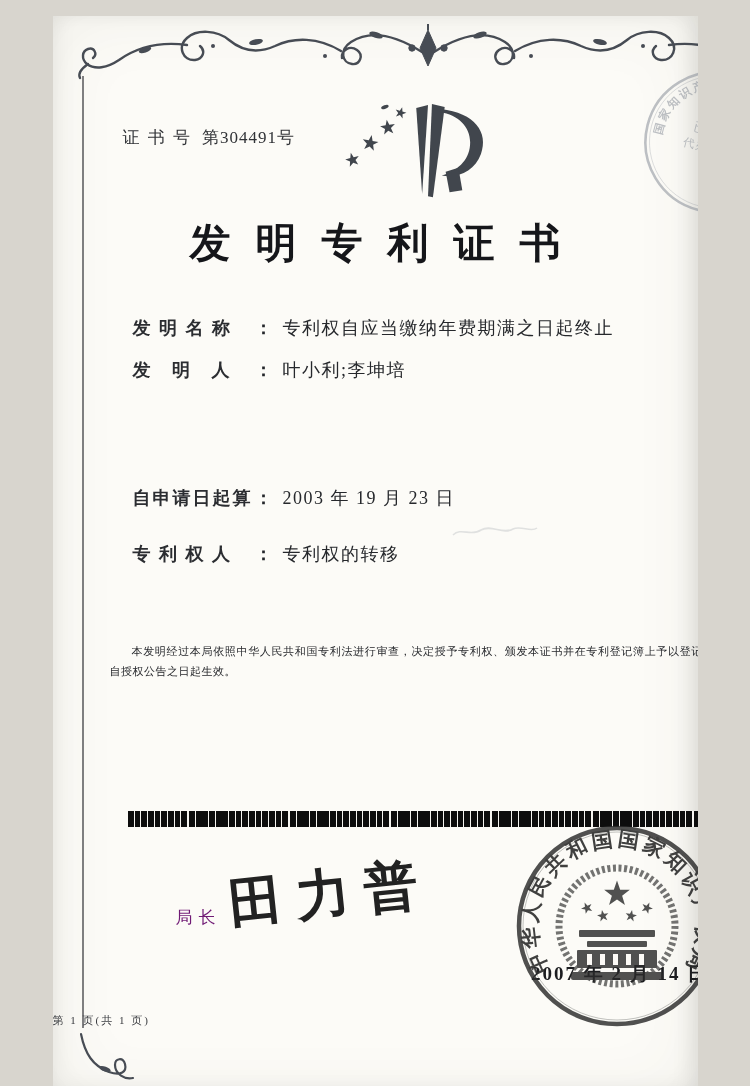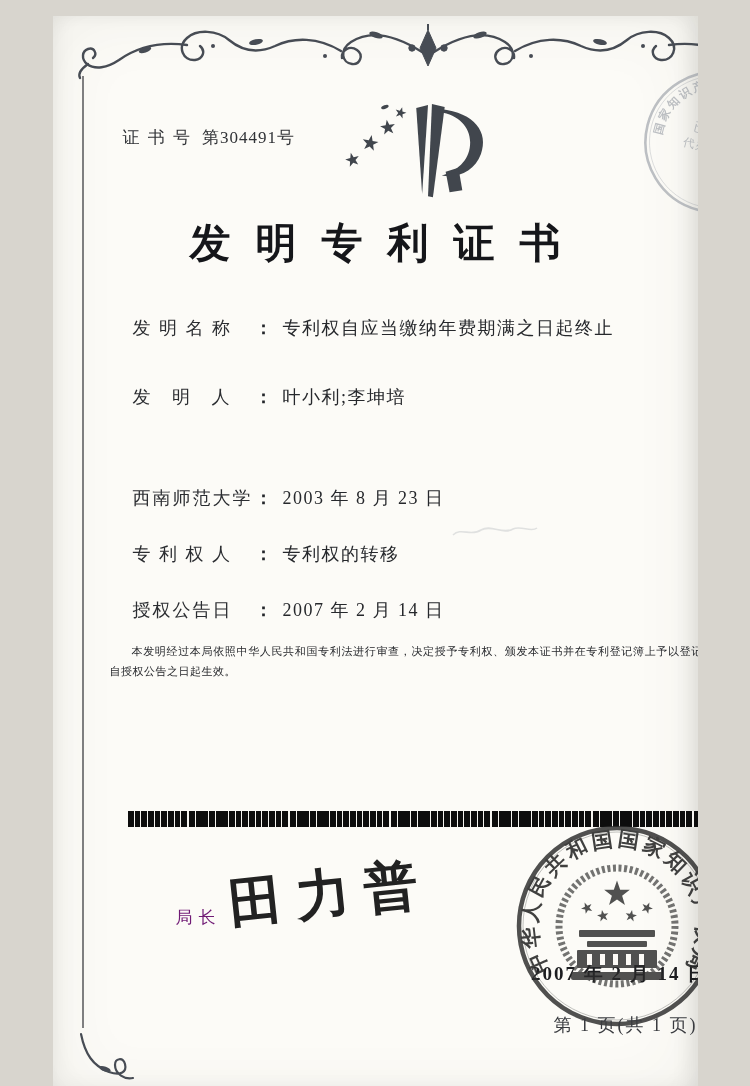--- a/index.html
+++ b/index.html
@@ -21,43 +21,43 @@
   .side-line.left{left:29px}.side-line.right{left:717px}
   
   .cert-no{position:absolute;left:45px;top:90px;font-size:17px;letter-spacing:2px;white-space:pre;color:#303236}
   .cert-no .num{margin-left:10px;letter-spacing:1px}
   .title{
     position:absolute;left:0;top:200px;width:100%;text-align:center;
     font-size:41px;font-weight:700;letter-spacing:25px;padding-left:25px;box-sizing:border-box;color:#15161a;
   }
   
   .frow{position:absolute;left:80px;font-size:18px;white-space:nowrap}
-  .flabel{display:inline-block;min-width:122px;font-weight:400;white-space:pre;letter-spacing:2px;color:#2b2d31}
+  .flabel{display:inline-block;min-width:122px;font-weight:700;white-space:pre;letter-spacing:2px;color:#2b2d31}
   .fcolon{font-weight:600;margin-right:10px}
   .fvalue{letter-spacing:1.5px;color:#26282c}
-  .r1{top:300px}.r2{top:369px}.r3{top:413px}.r4{top:470px}.r5{top:526px}.r6{top:582px}
+  .r1{top:300px}.r2{top:342px}.r3{top:413px}.r4{top:470px}.r5{top:526px}.r6{top:582px}
   
   .body-text{position:absolute;left:57px;top:626px;width:640px;font-size:11px;line-height:19.8px;
     letter-spacing:.5px;text-align:justify;color:#27292d}
   .body-text p{margin:0;text-indent:2em}
   
   .barcode{position:absolute;left:75px;top:795px;width:625px;height:16px;
     background:repeating-linear-gradient(90deg,var(--barcode) 0 6px,#f6f5f1 6px 7px,var(--barcode) 7px 12px,#f6f5f1 12px 12.6px,var(--barcode) 12.6px 19px,#f6f5f1 19px 20.2px);}
   
   .commissioner{position:absolute;left:123px;top:890px;font-size:17px;letter-spacing:6px;color:#701a75}
   .signature{position:absolute;left:175px;top:842px;font-size:54px;font-weight:600;letter-spacing:14px;
     transform:rotate(-6deg);color:#222;font-family:"DejaVu Serif","Liberation Serif",serif}
   
   .seal-wrap{position:absolute;left:460px;top:806px;width:208px;height:208px;opacity:.9}
   .seal-date{position:absolute;left:452px;top:945px;width:230px;text-align:center;font-size:19px;
     font-weight:700;letter-spacing:2px;color:#1c1d20}
   
   .office-stamp{position:absolute;left:586px;top:48px;width:152px;height:160px;transform:rotate(14deg);opacity:.55}
   
-  .page-indicator{position:absolute;left:0;top:997px;width:100%;text-align:right;font-size:18px;letter-spacing:2px;color:#3a3c40}
+  .page-indicator{position:absolute;left:0;top:997px;width:100%;text-align:left;font-size:11px;letter-spacing:2px;color:#3a3c40}
   .pencil{position:absolute;left:398px;top:505px;opacity:.28}
 </style>
 </head>
 <body>
 
 <div class="page">
 
   <svg width="0" height="0" aria-hidden="true">
     <defs>
       <polygon id="starShape" points="0,-10 2.35,-3.24 9.51,-3.09 3.80,1.24 5.88,8.09 0,4 -5.88,8.09 -3.80,1.24 -9.51,-3.09 -2.35,-3.24"></polygon>
@@ -131,27 +131,24 @@
 
   <div class="title">发明专利证书</div>
 
   <div class="frow r1">
     <span class="flabel">发 明 名 称</span><span class="fcolon">：</span><span class="fvalue">专利权自应当缴纳年费期满之日起终止</span>
   </div>
   <div class="frow r2">
     <span class="flabel">发   明   人</span><span class="fcolon">：</span><span class="fvalue">叶小利;李坤培</span>
   </div>
   <div class="frow r4">
-    <span class="flabel">西南师范大学</span><span class="fcolon">：</span><span class="fvalue">2003 年 8 月 23 日</span>
+    <span class="flabel">自申请日起算</span><span class="fcolon">：</span><span class="fvalue">2003 年 19 月 23 日</span>
   </div>
   <div class="frow r5">
     <span class="flabel">专 利 权 人</span><span class="fcolon">：</span><span class="fvalue">专利权的转移</span>
-  </div>
-  <div class="frow r6">
-    <span class="flabel">授权公告日</span><span class="fcolon">：</span><span class="fvalue">2007 年 2 月 14 日</span>
   </div>
 
   <svg class="pencil" width="90" height="22" viewBox="0 0 90 22">
     <path d="M2,14 C10,6 20,16 30,9 C40,3 52,14 62,8 C70,4 80,12 86,7" fill="none" stroke="#9aa0a8" stroke-width="1.6"></path>
   </svg>
 
   <div class="body-text">
     <p>本发明经过本局依照中华人民共和国专利法进行审查，决定授予专利权、颁发本证书并在专利登记簿上予以登记。专利权自授权公告之日起生效。</p>
   </div>
 

